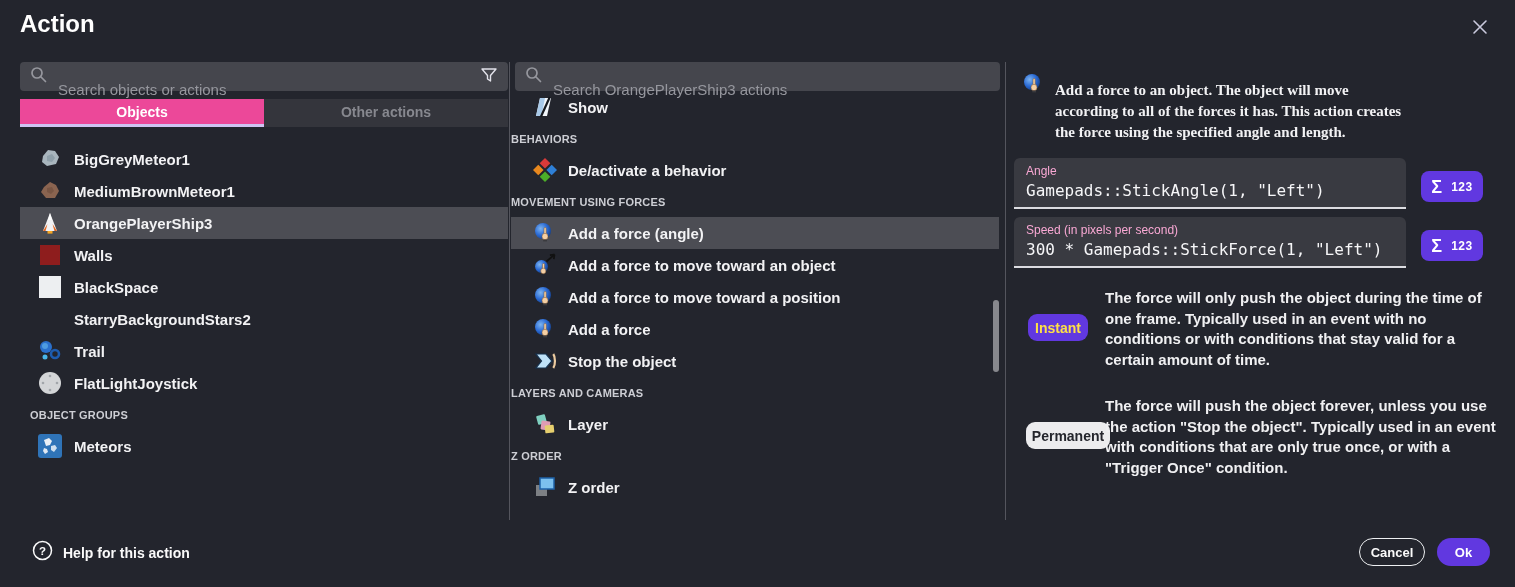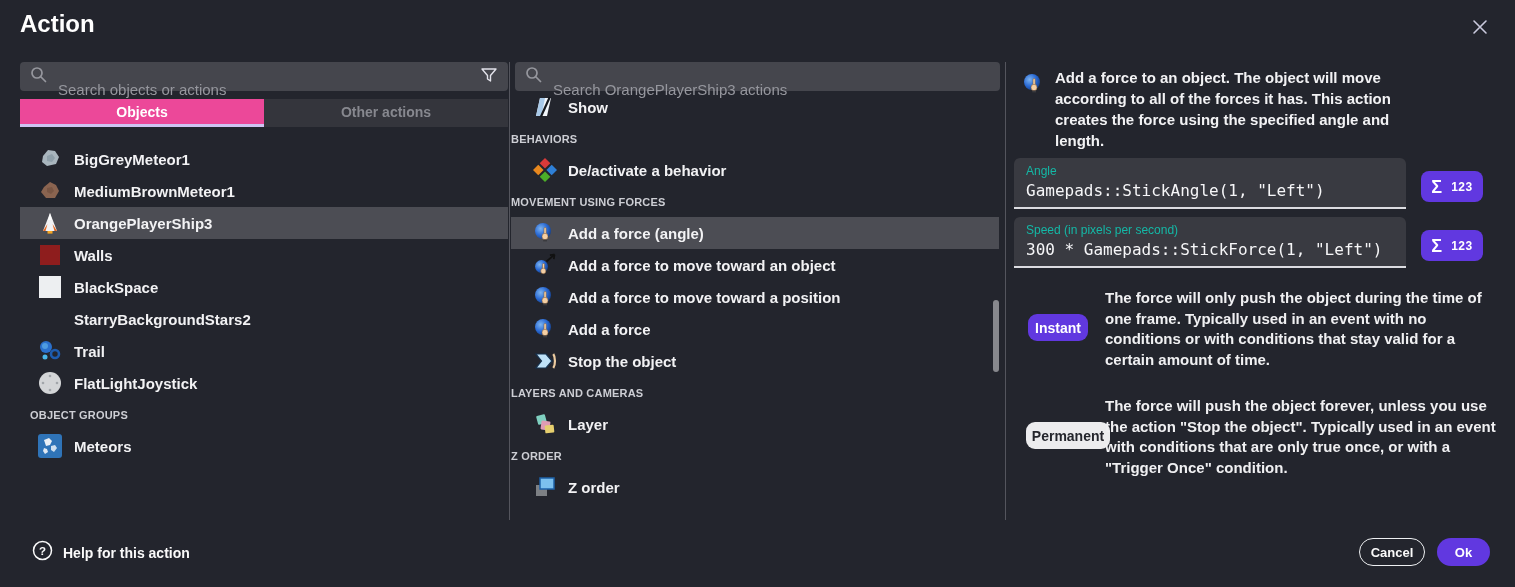--- a/index.html
+++ b/index.html
@@ -32,27 +32,27 @@
   .cat{height:31px;display:flex;align-items:center;font-size:11px;font-weight:700;color:#cdced4;letter-spacing:.2px;}
   .left-list .cat{padding-left:10px;}
   .mid-list .cat{}
   .mid-list{margin-top:0;}
   
   .vdiv{width:1px;background:#54555d;top:62px;height:458px;}
   .sb-thumb{width:6px;border-radius:3px;background:#87888d;}
   
   .desc-text{font-size:15px;font-weight:600;line-height:21px;color:#f2f2f4;}
   .field{background:#393a41;border-radius:6px 6px 0 0;border-bottom:2px solid #dcdce1;box-sizing:border-box;width:392px;height:51px;padding:6px 12px 0 12px;cursor:text;}
-  .field .flabel{font-size:12px;color:#14b8a6;}
+  .field .flabel{font-size:12px;color:#f9a8d4;}
   .field .fvalue{font-family:"DejaVu Sans Mono",monospace;font-size:16px;color:#f6f6f8;margin-top:3px;white-space:nowrap;}
   .exprbtn{width:62px;height:31px;background:#6138e0;border-radius:8px;display:flex;align-items:center;justify-content:center;gap:9px;color:#ffffff;cursor:pointer;}
   .exprbtn .sigma{font-size:18px;font-weight:700;line-height:1;}
   .exprbtn .nums{font-size:12px;font-weight:700;letter-spacing:.5px;}
   .pill{border-radius:9px;font-weight:700;font-size:14px;display:flex;align-items:center;justify-content:center;box-sizing:border-box;cursor:pointer;}
-  .pill.primary{background:#6138e0;color:#ffffff;}
+  .pill.primary{background:#6138e0;color:#fde047;}
   .pill.light{background:#ececee;color:#24252c;}
   .opt-text{font-size:15px;font-weight:700;line-height:20.5px;color:#f0f0f2;}
   
   .help-row{left:32px;top:540px;display:flex;align-items:center;gap:10px;cursor:pointer;}
   .help-row .txt{font-size:14px;font-weight:700;color:#fafafa;}
   .btn{height:28px;border-radius:14px;display:flex;align-items:center;justify-content:center;font-size:13px;font-weight:700;box-sizing:border-box;cursor:pointer;}
   .btn.ghost{border:1px solid #eef0f2;color:#fafafa;background:transparent;}
   .btn.solid{background:#6138e0;color:#ffffff;border:none;}
 </style>
 </head>
@@ -322,21 +322,21 @@
             <stop offset="0%" stop-color="#7db4f0"></stop>
             <stop offset="55%" stop-color="#2a6ad4"></stop>
             <stop offset="100%" stop-color="#123a80"></stop>
           </radialGradient>
         </defs>
         <circle cx="10" cy="10" r="8" fill="url(#fgrad)"></circle>
         <rect x="11" y="6.5" width="2.2" height="8" rx="1.1" fill="#f4cfa4" stroke="#7a5530" stroke-width="0.5"></rect>
         <ellipse cx="12" cy="15.5" rx="3" ry="3.2" fill="#f4cfa4" stroke="#7a5530" stroke-width="0.5"></ellipse>
         <rect x="10.2" y="18.6" width="3.8" height="1.8" fill="#3a3a3e"></rect>
       </svg></div>
-  <div class="abs desc-text" style="left:42px;top:5px;width:352px;">Add a force to an object. The object will move according to all of the forces it has. This action creates the force using the specified angle and length.</div>
+  <div class="abs desc-text" style="left:42px;top:18px;width:352px;font-family:Liberation Serif, serif;">Add a force to an object. The object will move according to all of the forces it has. This action creates the force using the specified angle and length.</div>
 
   <div class="abs field" style="left:1px;top:96px;">
     <div class="flabel">Angle</div>
     <div class="fvalue">Gamepads::StickAngle(1, "Left")</div>
   </div>
   <div class="abs exprbtn" style="left:408px;top:109px;">
     <span class="sigma">Σ</span>
     <span class="nums">123</span>
   </div>
 

